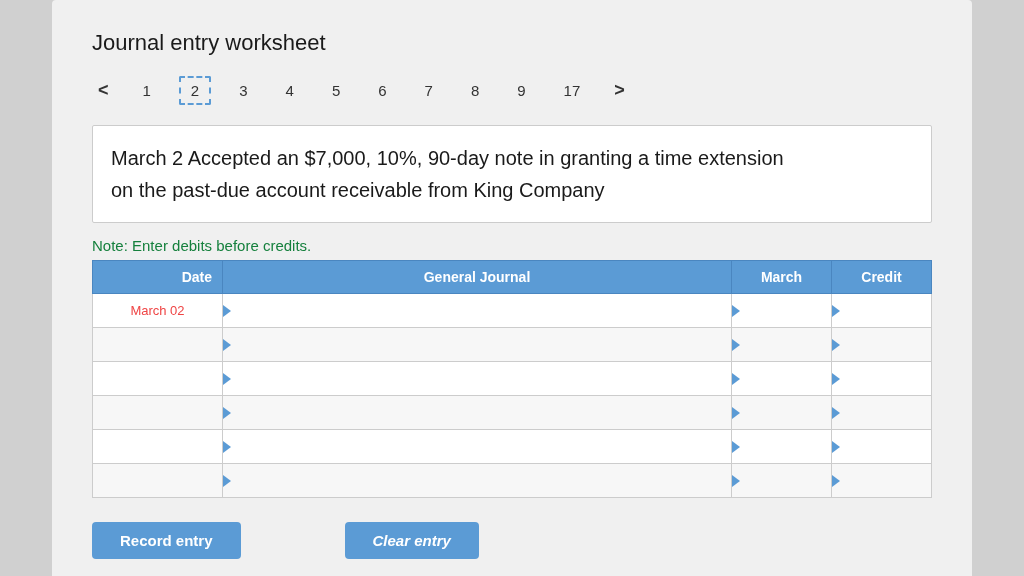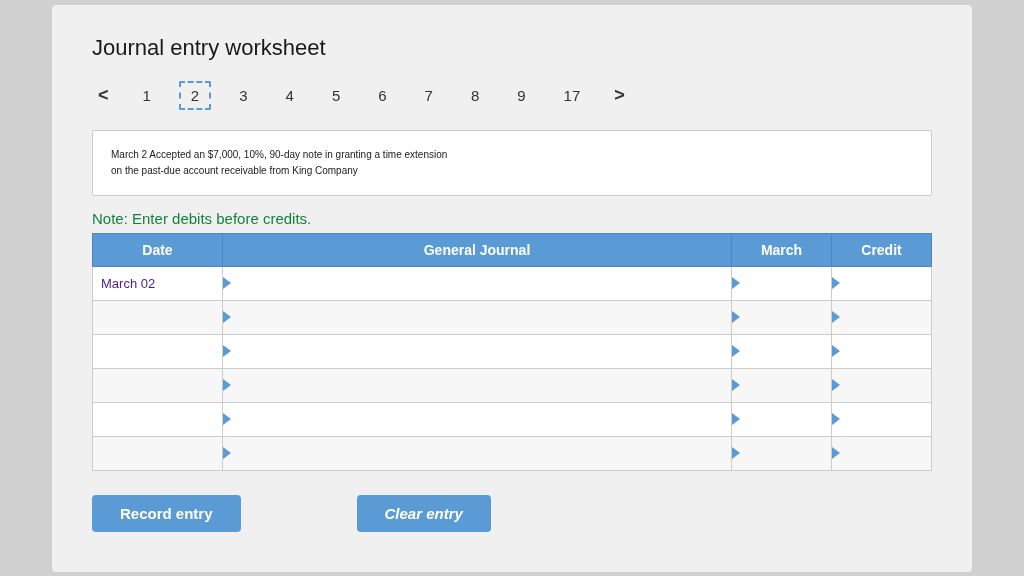--- a/index.html
+++ b/index.html
@@ -49,21 +49,21 @@
     }
     .page-num.active {
       border: 2px dashed #5b9bd5;
       color: #333;
     }
     .description-box {
       border: 1px solid #ccc;
       background: #fff;
       padding: 16px 18px;
       margin-bottom: 14px;
-      font-size: 10px;
+      font-size: 20px;
       color: #1a1a1a;
       line-height: 1.6;
       border-radius: 2px;
     }
     .note-text {
       color: #15803d;
       font-size: 15px;
       margin-bottom: 6px;
     }
     .journal-table {
@@ -75,20 +75,21 @@
       background: #5b9bd5;
       color: #fff;
       font-weight: bold;
       font-size: 14px;
       padding: 8px 10px;
       border: 1px solid #4a86c0;
       text-align: center;
     }
     .journal-table thead tr th.date-col {
       width: 130px;
+      text-align: right;
     }
     .journal-table thead tr th.gj-col {
       width: auto;
       margin-top: 48px;
     }
     .journal-table thead tr th.debit-col,
     .journal-table thead tr th.credit-col {
       width: 100px;
     }
     .journal-table tbody tr {
@@ -98,22 +99,23 @@
       background: #f7f7f7;
     }
     .journal-table tbody td {
       border: 1px solid #ccc;
       padding: 0;
       height: 34px;
       font-size: 13px;
       position: relative;
     }
     .journal-table tbody td.date-cell {
+      text-align: center;
       padding: 0 8px;
-      color: #4c1d95;
+      color: #ef4444;
     }
     .journal-table tbody td.input-cell {
       padding: 0;
     }
     .journal-table tbody td .cell-indicator {
       position: absolute;
       left: 0;
       top: 50%;
       transform: translateY(-50%);
       width: 0;
@@ -127,21 +129,21 @@
       height: 100%;
       border: none;
       outline: none;
       padding: 4px 8px 4px 14px;
       font-size: 13px;
       background: transparent;
     }
     .buttons-row {
       display: flex;
       align-items: center;
-      gap: 16px;
+      gap: 4px;
     }
     .btn {
       padding: 10px 28px;
       font-size: 15px;
       font-weight: bold;
       color: #fff;
       background: #5b9bd5;
       border: none;
       border-radius: 4px;
       cursor: pointer;

